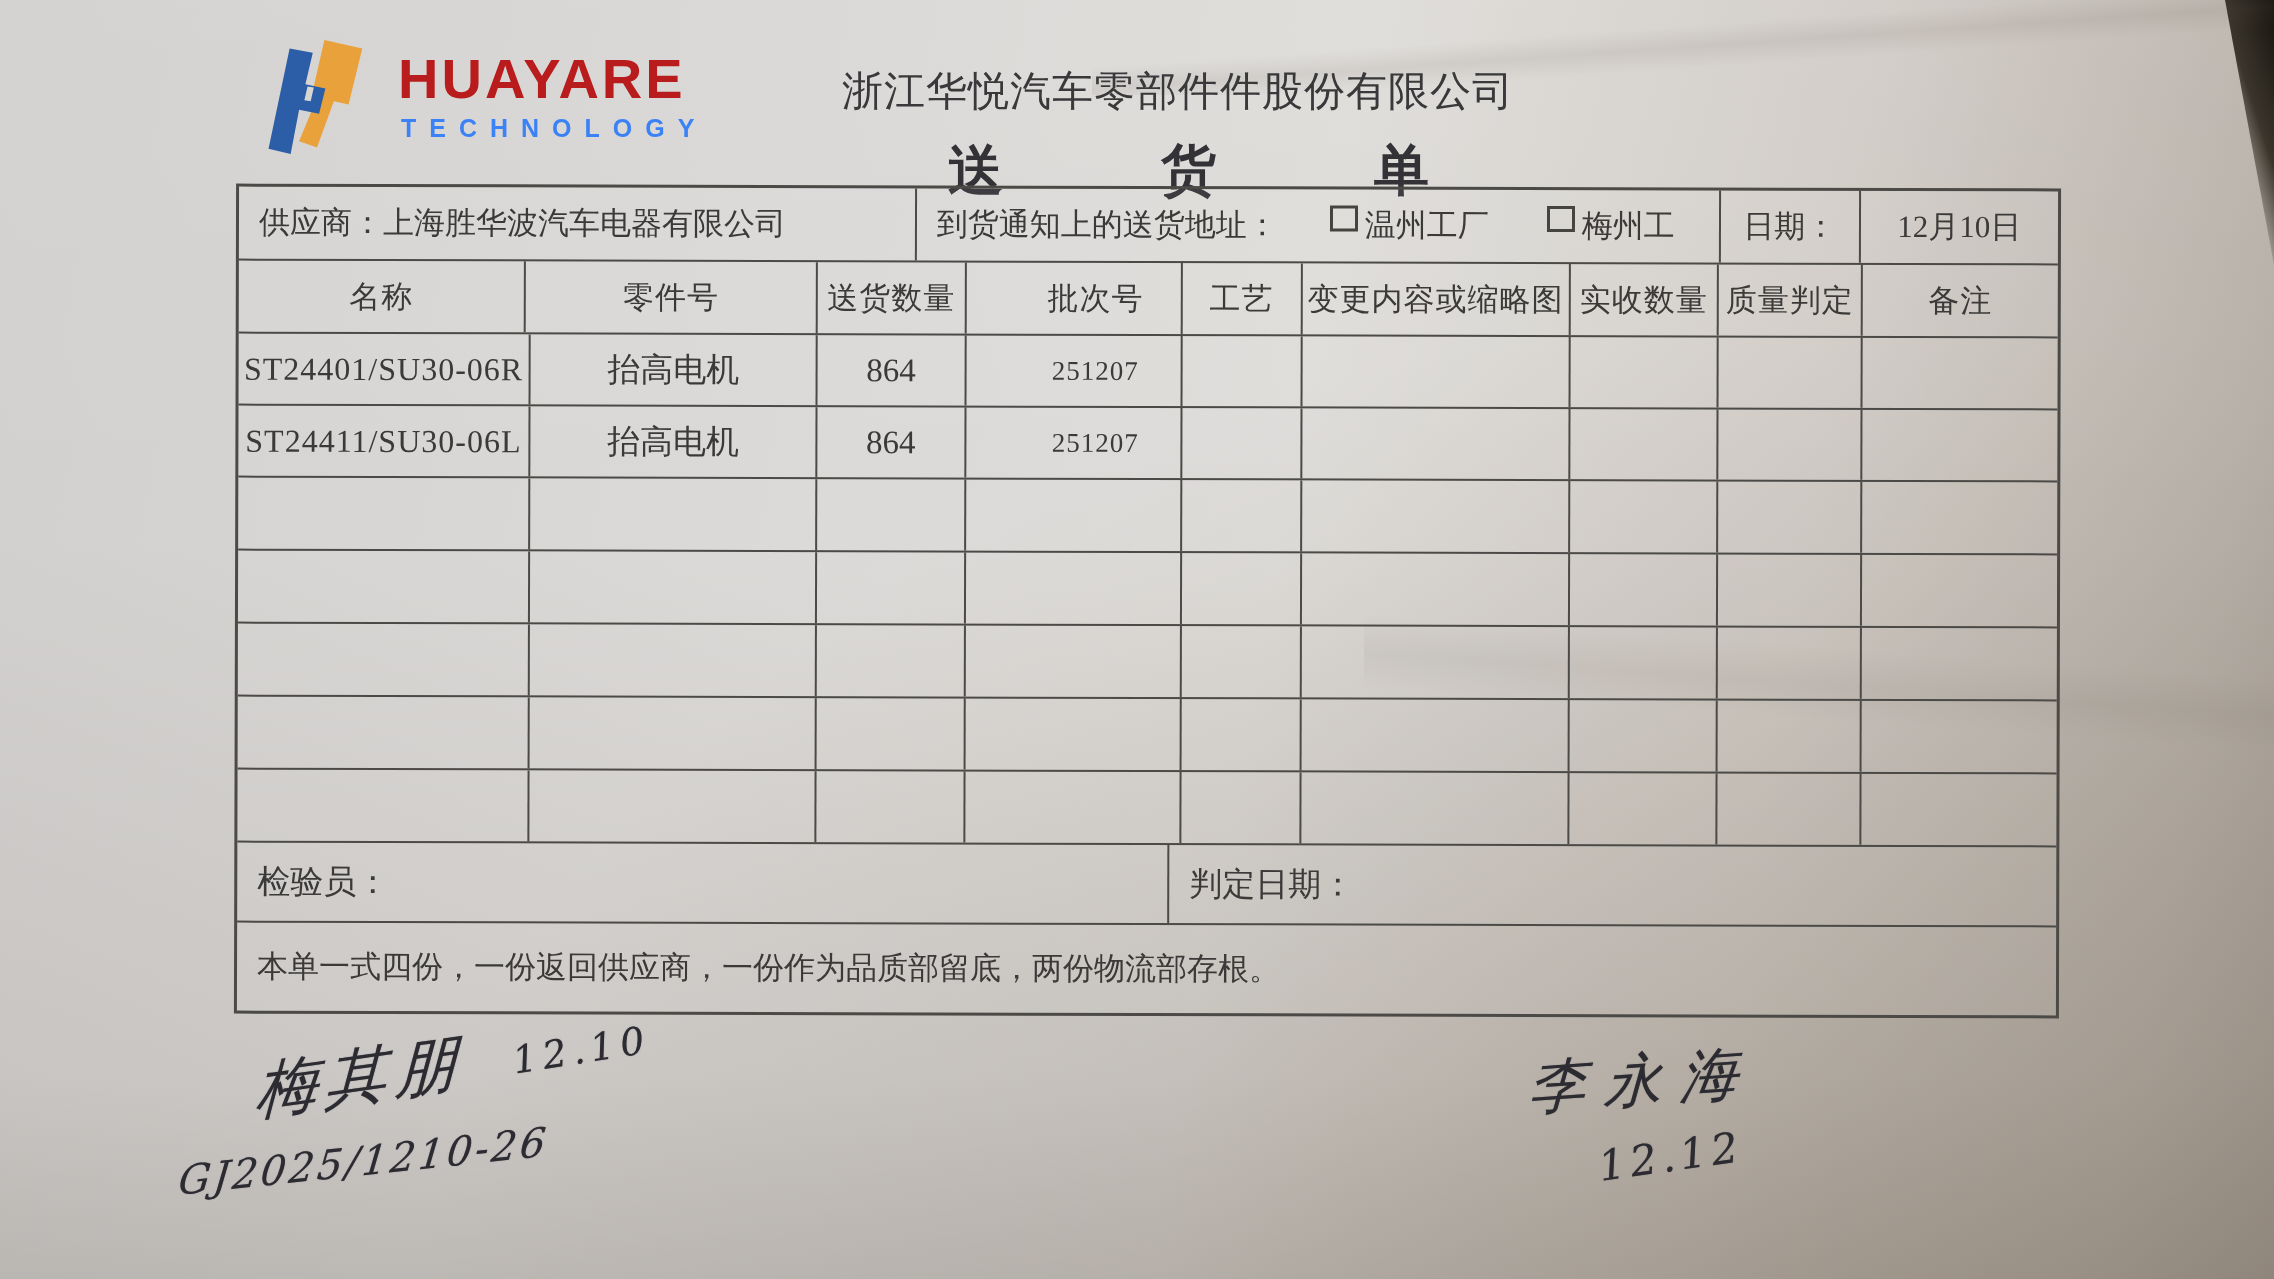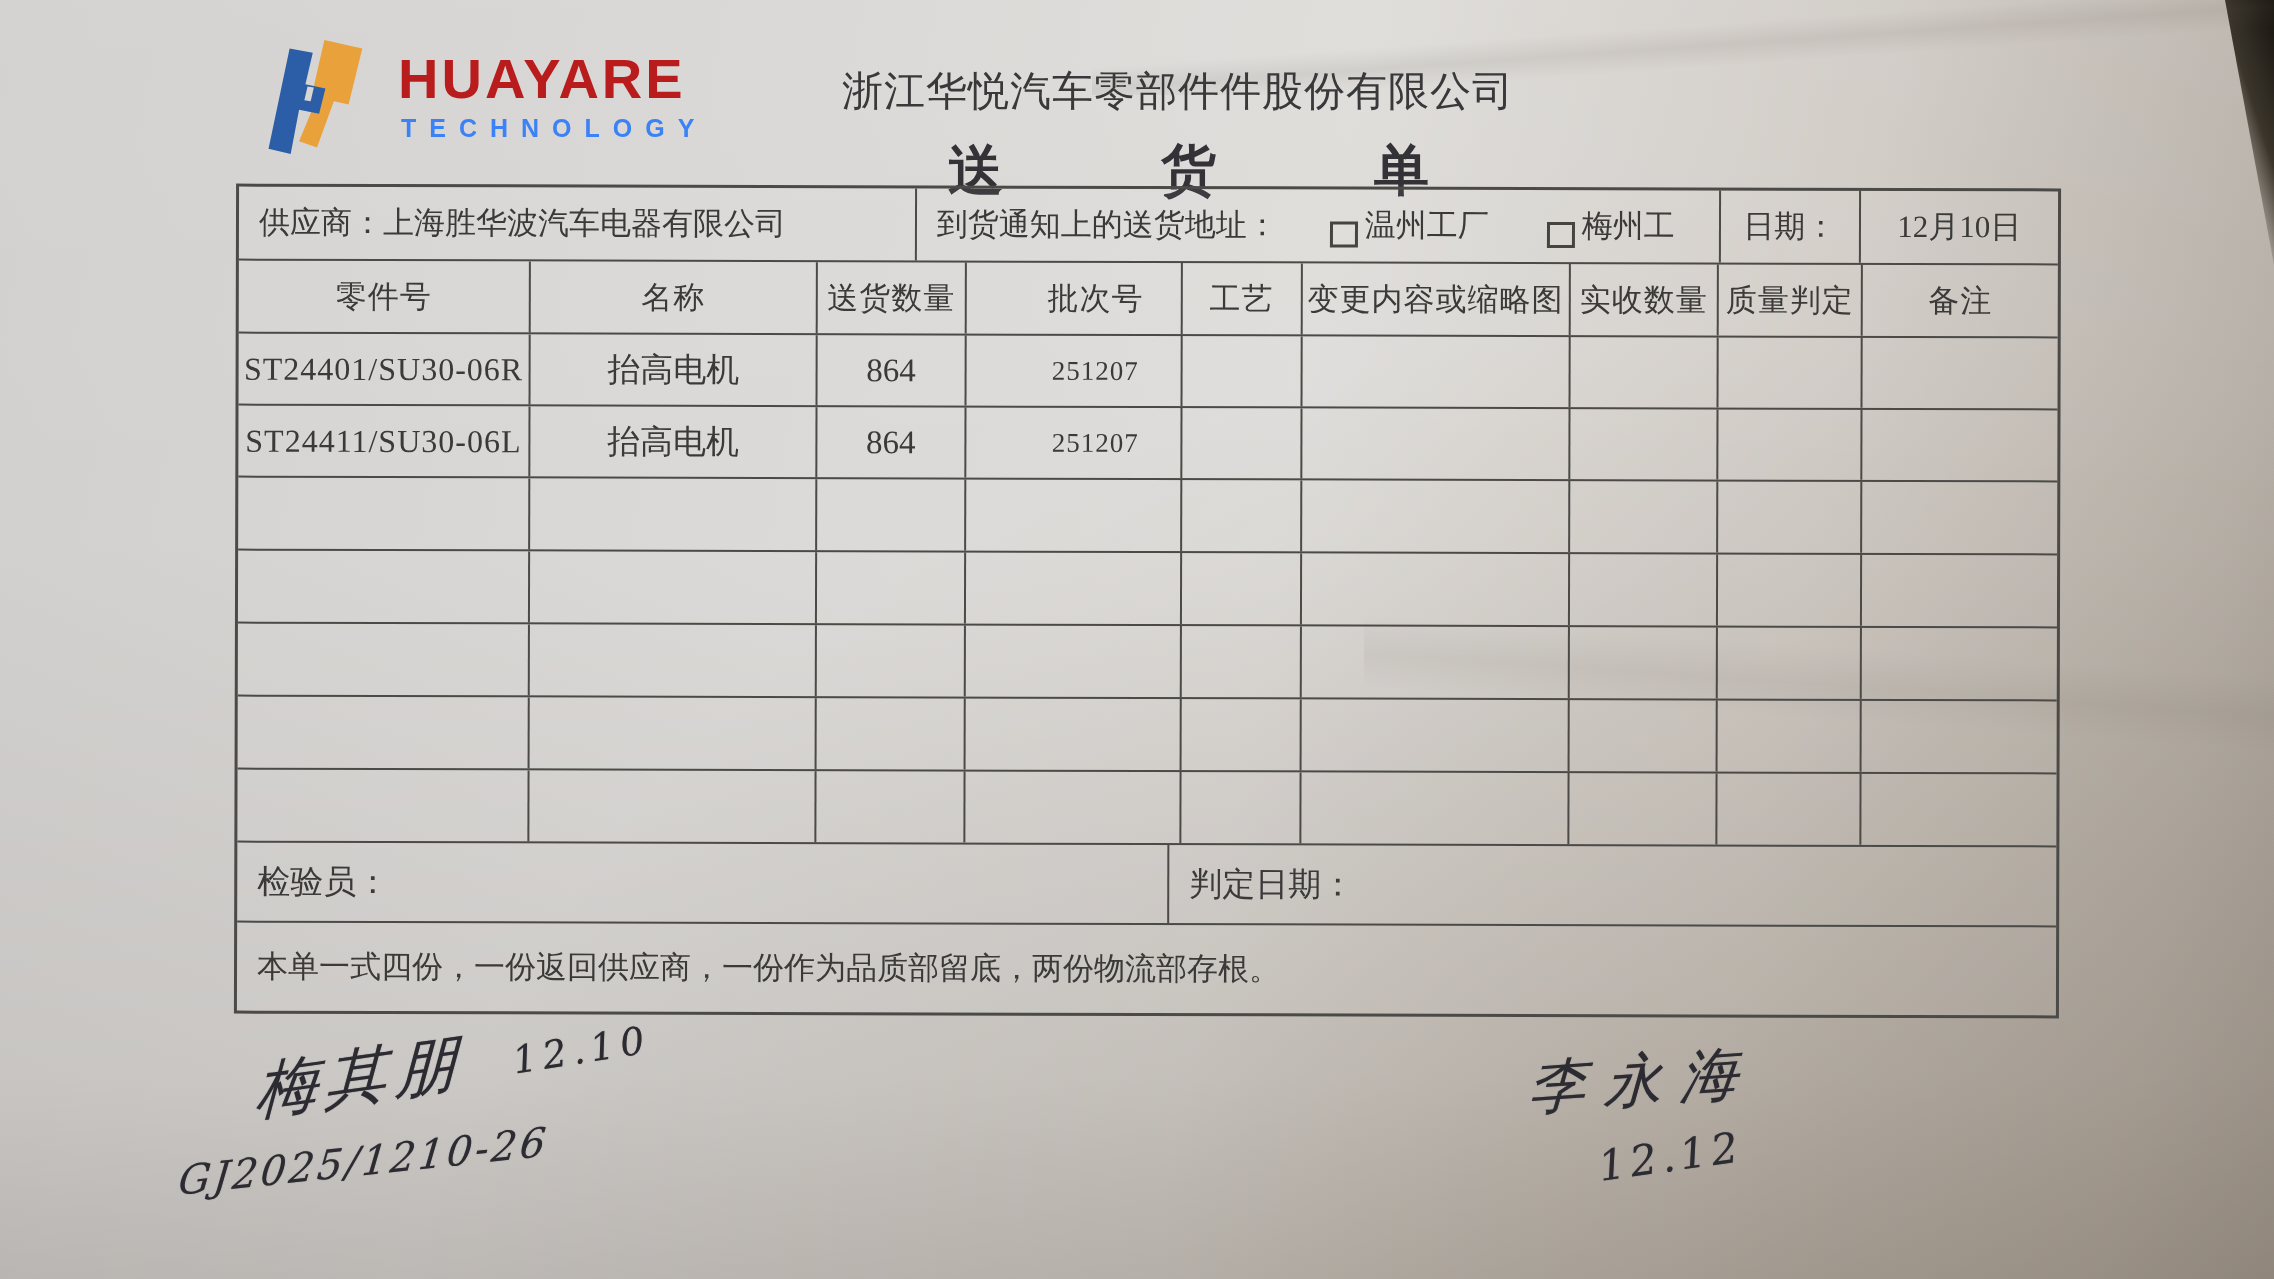--- a/index.html
+++ b/index.html
@@ -79,21 +79,21 @@
   .sw-insp{ width:935px; } .sw-date{ width:890px; }
 
   .batch-val{ font-size:27px; letter-spacing:1px; }
   .part-val{ font-size:32px; letter-spacing:1px; }
 
   .cb{
     display:inline-block; width:28px; height:26px; border:3px solid #45443f;
     margin-right:7px; flex:0 0 auto; transform:translateY(1px);
     background:transparent;
   }
-  .factory{ display:inline-flex; align-items:flex-end; margin-left:52px; }
+  .factory{ display:inline-flex; align-items:flex-start; margin-left:52px; }
   .factory.second{ margin-left:58px; }
 
   
   .pen{
     position:absolute; color:#2c2b32; font-style:italic;
     font-family:"DejaVu Serif","Liberation Serif",serif;
     text-shadow:0 0 1px rgba(44,43,50,0.55);
   }
   .hw-left-sig{ left:255px; top:1035px; font-size:62px; letter-spacing:8px;
                 transform:rotate(-8deg) skewX(-10deg); }
@@ -147,22 +147,22 @@
       <span class="factory second">
         <span class="cb"></span>
         <span>梅州工</span>
       </span>
     </div>
     <div class="c iw-dlab">日期：</div>
     <div class="c iw-dval">12月10日</div>
   </div>
 
   <div class="r row-head">
+    <div class="c w-name">名称</div>
     <div class="c w-part">零件号</div>
-    <div class="c w-name">名称</div>
     <div class="c w-qty">送货数量</div>
     <div class="c w-batch">批次号</div>
     <div class="c w-proc">工艺</div>
     <div class="c w-chg">变更内容或缩略图</div>
     <div class="c w-recv">实收数量</div>
     <div class="c w-jdg">质量判定</div>
     <div class="c w-note">备注</div>
   </div>
 
   <div class="r row-data">

